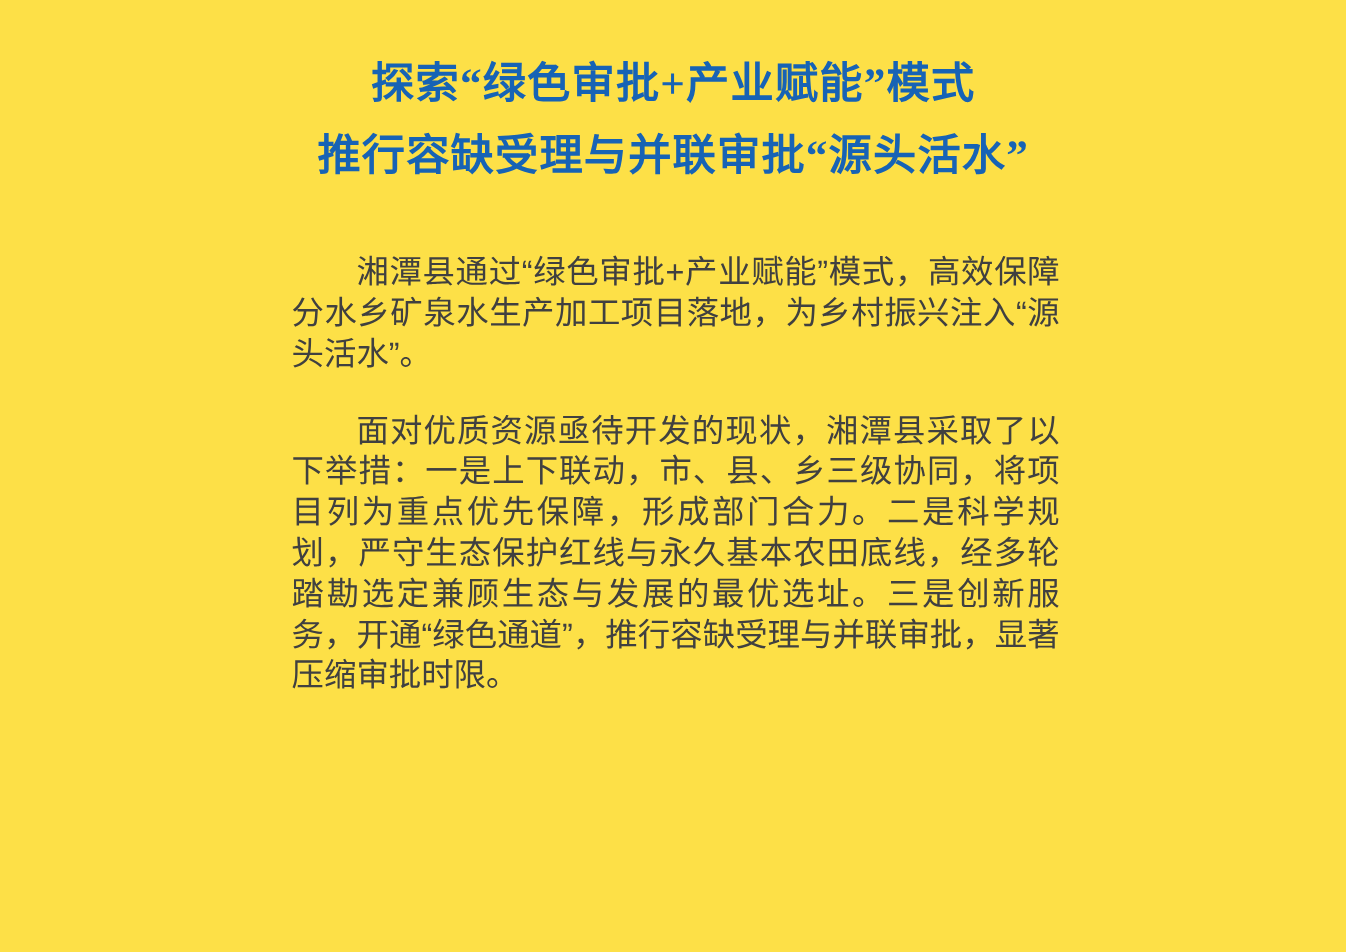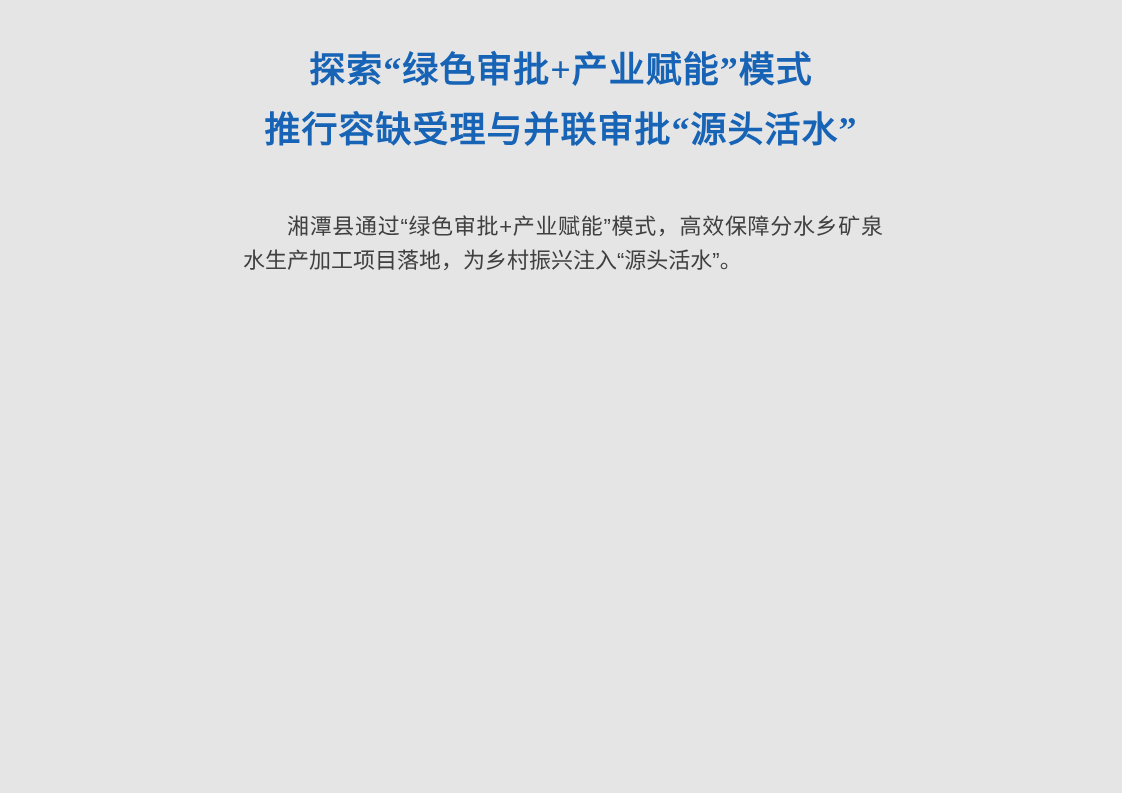--- a/index.html
+++ b/index.html
@@ -4,57 +4,58 @@
 <style>
   html, body {
     margin: 0;
     padding: 0;
     background: #ffffff;
   }
   .page {
     position: relative;
     width: 1122px;
     height: 793px;
-    background: #e5e5e5;
+    background: #fde047;
     overflow: hidden;
     font-family: "Liberation Sans", sans-serif;
   }
   .title-block {
     margin-top: 40px;
     text-align: center;
     color: #1763b5;
     font-family: "Liberation Serif", "DejaVu Serif", serif;
     font-weight: bold;
     font-size: 36px;
     line-height: 60px;
     letter-spacing: 1px;
   }
   .title-line {
     display: block;
   }
   .article-body {
     width: 640px;
     margin: 50px 0 0 243px;
     color: #404040;
-    font-size: 22px;
+    font-size: 27px;
     line-height: 34px;
     text-align: justify;
   }
   .article-body p {
     margin: 0 0 30px 0;
     text-indent: 2em;
   }
 </style>
 </head>
 <body>
 
 <div class="page">
 
   <h1 class="title-block">
     <span class="title-line">探索“绿色审批+产业赋能”模式</span>
     <span class="title-line">推行容缺受理与并联审批“源头活水”</span>
   </h1>
 
   <div class="article-body">
     <p>湘潭县通过“绿色审批+产业赋能”模式，高效保障分水乡矿泉水生产加工项目落地，为乡村振兴注入“源头活水”。</p>
+    <p>面对优质资源亟待开发的现状，湘潭县采取了以下举措：一是上下联动，市、县、乡三级协同，将项目列为重点优先保障，形成部门合力。二是科学规划，严守生态保护红线与永久基本农田底线，经多轮踏勘选定兼顾生态与发展的最优选址。三是创新服务，开通“绿色通道”，推行容缺受理与并联审批，显著压缩审批时限。</p>
   </div>
 
 </div>
 
 </body></html>

